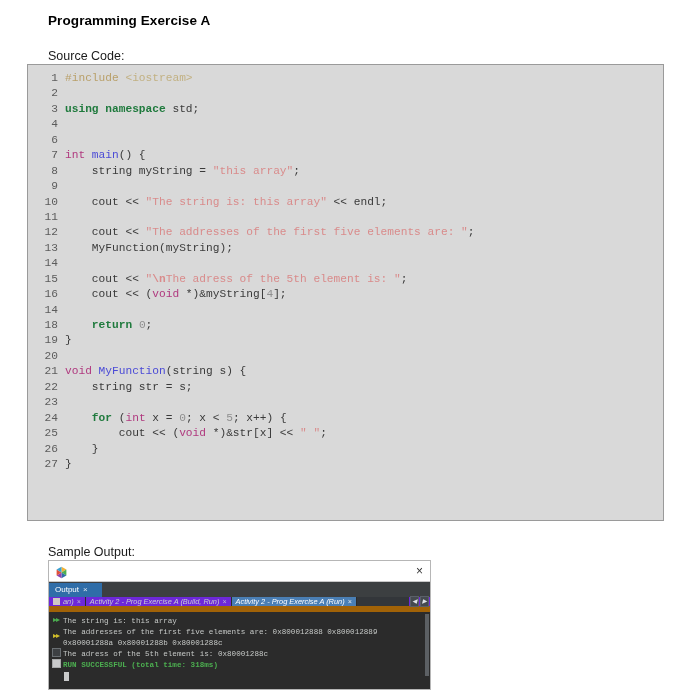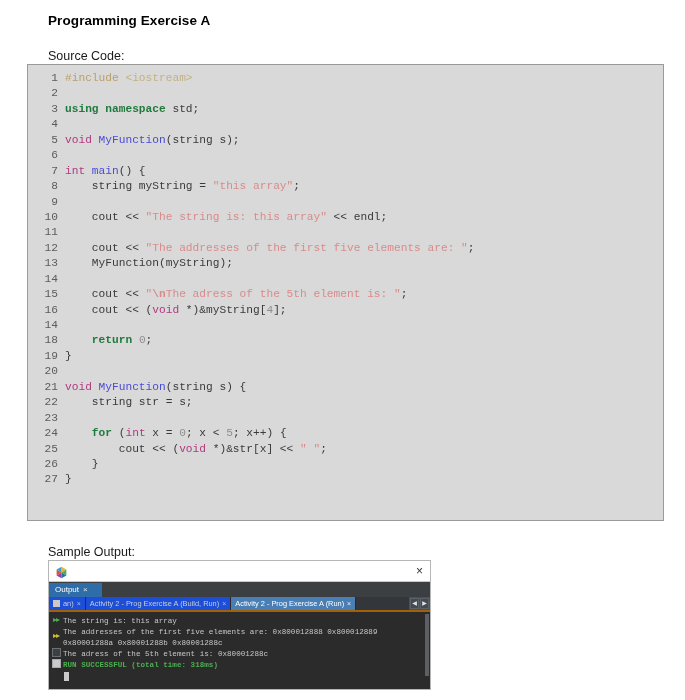--- a/index.html
+++ b/index.html
@@ -131,25 +131,26 @@
     box-sizing: border-box;
     height: 14px;
   }
   .tab-x {
     font-size: 8px;
     color: #d9e4ef;
   }
 
   .sub-tabrow {
     height: 15px;
-    background: #1d4ed8;
+    background: #6d28d9;
     display: flex;
     align-items: stretch;
     box-sizing: border-box;
-    border-bottom: 2px solid #a16207;
+    border-bottom: 6px solid #a16207;
+    font-style: italic;
   }
   .sub-tab {
     display: flex;
     align-items: center;
     gap: 3px;
     font-size: 7.4px;
     color: #c8cdd2;
     padding: 0 4px;
     box-sizing: border-box;
     white-space: nowrap;
@@ -269,21 +270,20 @@
 
 <div class="page-title">Programming Exercise A</div>
 <div class="section-label src">Source Code:</div>
 
 <div class="code-panel">
   <div class="code-inner" id="code-inner">
       <div class="code-line"><span class="ln">1</span><span class="k-pre">#include </span><span class="k-inc">&lt;iostream&gt;</span></div>
       <div class="code-line"><span class="ln">2</span></div>
       <div class="code-line"><span class="ln">3</span><span class="k-kw">using namespace</span><span class="k-plain"> std;</span></div>
       <div class="code-line"><span class="ln">4</span></div>
-      <div class="code-line"><span class="ln">5</span><span class="k-type">void </span><span class="k-fn">MyFunction</span><span class="k-plain">(string s);</span></div>
       <div class="code-line"><span class="ln">6</span></div>
       <div class="code-line"><span class="ln">7</span><span class="k-type">int </span><span class="k-fn">main</span><span class="k-plain">() {</span></div>
       <div class="code-line"><span class="ln">8</span><span class="k-plain">    string myString = </span><span class="k-str">"this array"</span><span class="k-plain">;</span></div>
       <div class="code-line"><span class="ln">9</span></div>
       <div class="code-line"><span class="ln">10</span><span class="k-plain">    cout &lt;&lt; </span><span class="k-str">"The string is: this array"</span><span class="k-plain"> &lt;&lt; endl;</span></div>
       <div class="code-line"><span class="ln">11</span></div>
       <div class="code-line"><span class="ln">12</span><span class="k-plain">    cout &lt;&lt; </span><span class="k-str">"The addresses of the first five elements are: "</span><span class="k-plain">;</span></div>
       <div class="code-line"><span class="ln">13</span><span class="k-plain">    MyFunction(myString);</span></div>
       <div class="code-line"><span class="ln">14</span></div>
       <div class="code-line"><span class="ln">15</span><span class="k-plain">    cout &lt;&lt; </span><span class="k-str">"</span><span class="k-strb">\n</span><span class="k-str">The adress of the 5th element is: "</span><span class="k-plain">;</span></div>

